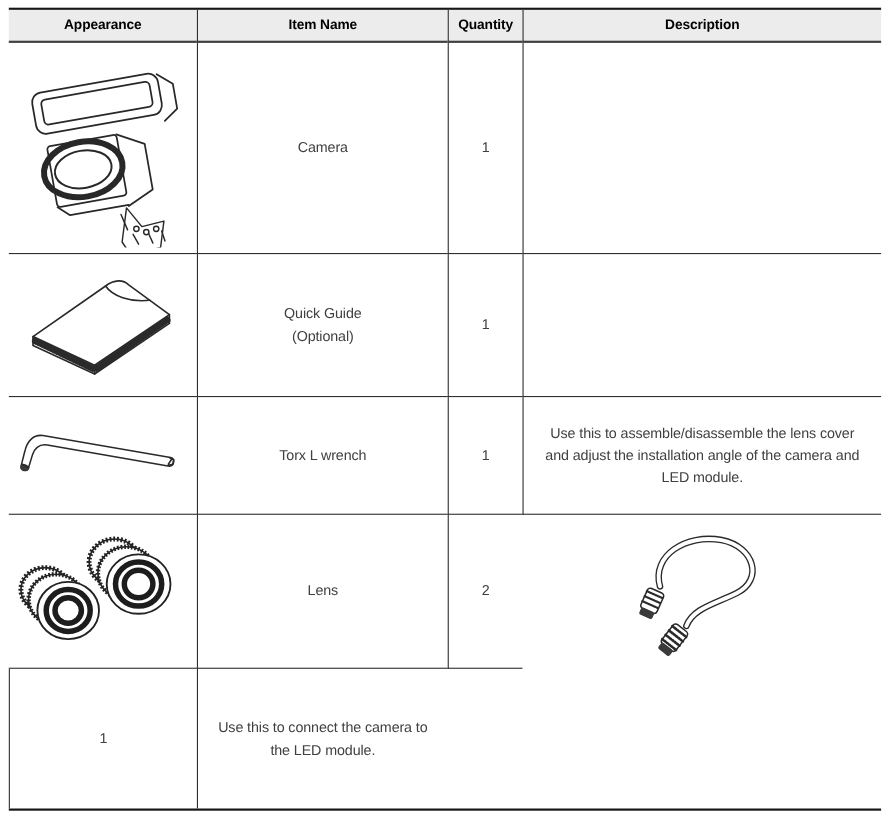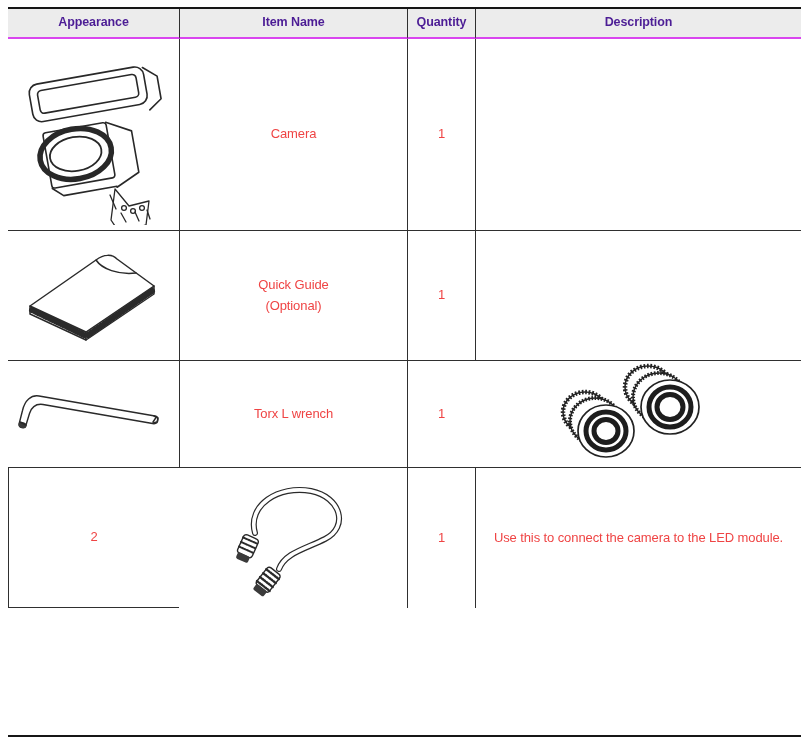--- a/index.html
+++ b/index.html
@@ -12,29 +12,29 @@
     position:absolute;left:8px;top:7px;width:793px;
     display:grid;
     grid-template-columns:171px 228px 68px 326px;
     grid-template-rows:30px 192px 130px 107px 140px 127px;
     border-top:2px solid #161616;
     border-bottom:2px solid #161616;
   }
   .cell{
     display:flex;align-items:center;justify-content:center;
     border-bottom:1px solid #2f2f2f;
-    color:#ef4444;font-size:13px;line-height:1.55;text-align:center;
+    color:#404040;font-size:13px;line-height:1.55;text-align:center;
     box-sizing:border-box;
     letter-spacing:-0.1px;
   }
   .c2,.c3,.c4{border-left:1px solid #2f2f2f;}
   .head{
     background:#ececec;
-    border-bottom:2px solid #d946ef;
-    font-weight:bold;font-size:12.5px;color:#4c1d95;
+    border-bottom:2px solid #404040;
+    font-weight:bold;font-size:12.5px;color:#000000;
   }
   .lastrow{border-bottom:none;}
   .item-name{white-space:pre-line;}
   .desc{padding:0 14px;}
   .illus{display:block;}
   .illus *{vector-effect:non-scaling-stroke;}
 </style>
 </head>
 <body>
 
@@ -103,20 +103,21 @@
                C9.8,17.5 16,11.7 24,13 Z" fill="#fff"></path>
 
       <path d="M139,33 l4,2 -1,4 -4,1"></path>
       <path d="M141,34.5 l-3,4.5"></path>
       <ellipse cx="7.5" cy="42" rx="4.2" ry="3" fill="#3a3a3a" stroke="none" transform="rotate(20 7.5 42)"></ellipse>
       <path d="M11,42 l-6,-3"></path>
     </svg>
   </div>
   <div class="cell c2 item-name">Torx L wrench</div>
   <div class="cell c3">1</div>
+  <div class="cell c4 desc">Use this to assemble/disassemble the lens cover and adjust the installation angle of the camera and LED module.</div>
 
   <div class="cell c1">
     <svg class="illus" width="160" height="126" viewBox="0 0 160 126" fill="none" stroke="#232323" stroke-linejoin="round">
 
       <g transform="translate(48,80)">
         <ellipse cx="-21" cy="-19" rx="22" ry="20" fill="#fff" stroke-width="1.5"></ellipse>
         <ellipse cx="-21" cy="-19" rx="22" ry="20" stroke-width="4.5" stroke-dasharray="1.7,1.7"></ellipse>
         <ellipse cx="-11" cy="-10" rx="25" ry="23" fill="#fff" stroke-width="1.5"></ellipse>
         <ellipse cx="-11" cy="-10" rx="25" ry="23" stroke-width="4" stroke-dasharray="1.6,1.6"></ellipse>
         <ellipse cx="0" cy="0" rx="28" ry="26" fill="#fff" stroke-width="1.7"></ellipse>
@@ -128,20 +129,21 @@
         <ellipse cx="-22" cy="-20" rx="23" ry="21" fill="#fff" stroke-width="1.5"></ellipse>
         <ellipse cx="-22" cy="-20" rx="23" ry="21" stroke-width="4.5" stroke-dasharray="1.7,1.7"></ellipse>
         <ellipse cx="-11" cy="-10" rx="26" ry="24" fill="#fff" stroke-width="1.5"></ellipse>
         <ellipse cx="-11" cy="-10" rx="26" ry="24" stroke-width="4" stroke-dasharray="1.6,1.6"></ellipse>
         <ellipse cx="0" cy="0" rx="29" ry="27" fill="#fff" stroke-width="1.7"></ellipse>
         <ellipse cx="0" cy="0" rx="21" ry="20" fill="#fff" stroke="#1d1d1d" stroke-width="5"></ellipse>
         <ellipse cx="0" cy="0" rx="13" ry="12.5" fill="#fff" stroke="#1d1d1d" stroke-width="5"></ellipse>
       </g>
     </svg>
   </div>
+  <div class="cell c2 item-name">Lens</div>
   <div class="cell c3">2</div>
 
   <div class="cell c1 lastrow">
     <svg class="illus" width="148" height="118" viewBox="0 0 148 118" fill="none" stroke="#2a2a2a" stroke-linejoin="round" stroke-linecap="round">
 
       <path d="M36,54 C28,26 60,6 92,12 C122,18 130,48 106,60 C86,70 66,74 60,90" stroke="#2a2a2a" stroke-width="6"></path>
       <path d="M36,54 C28,26 60,6 92,12 C122,18 130,48 106,60 C86,70 66,74 60,90" stroke="#ffffff" stroke-width="3.6"></path>
 
       <g transform="translate(33,58) rotate(24)">
         <rect x="-8" y="0" width="16" height="20" rx="3" fill="#fff" stroke-width="1.4"></rect>

